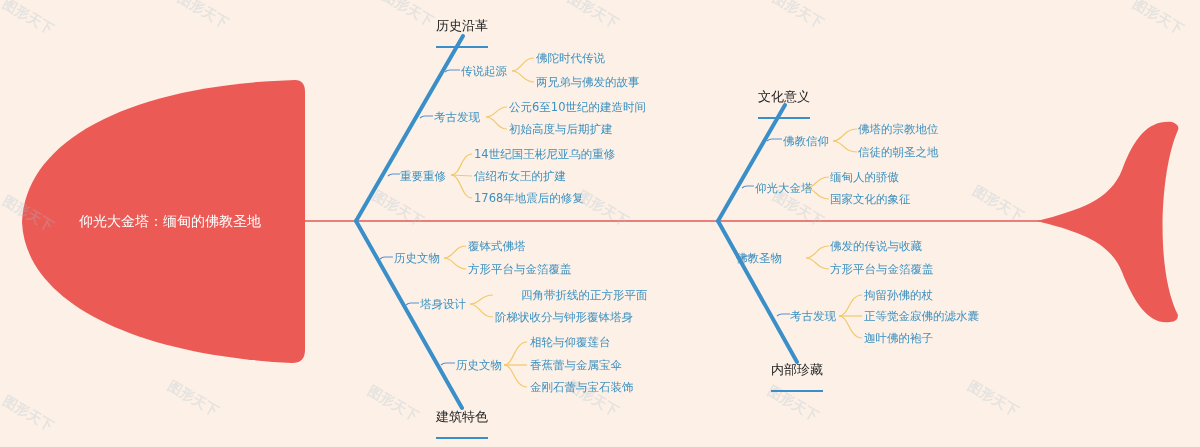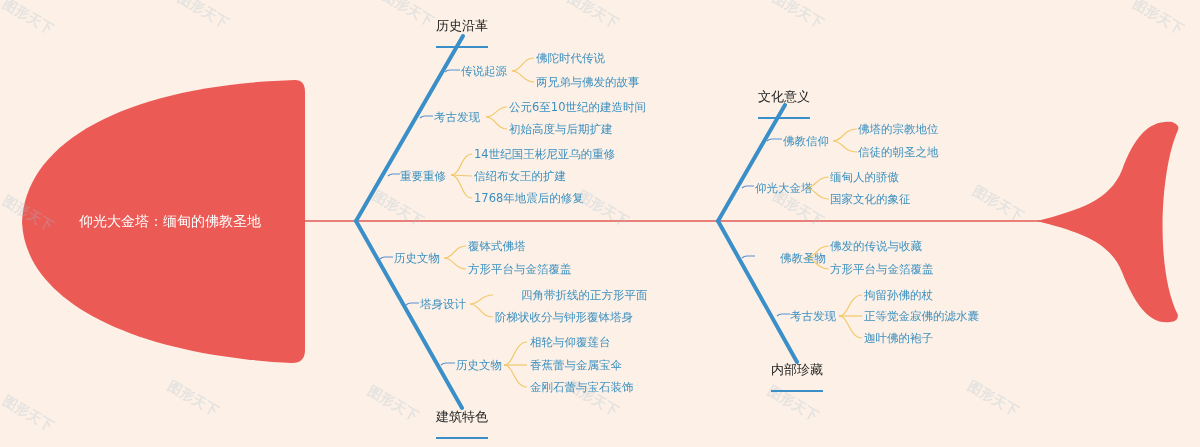--- a/index.html
+++ b/index.html
@@ -145,20 +145,20 @@
 
   <div class="topic" style="left:758px;top:89px">文化意义</div>
   <div class="lbl" style="left:783px;top:134px">佛教信仰</div>
   <div class="lbl" style="left:858px;top:122px">佛塔的宗教地位</div>
   <div class="lbl" style="left:858px;top:145px">信徒的朝圣之地</div>
   <div class="lbl" style="left:755px;top:181px">仰光大金塔</div>
   <div class="lbl" style="left:830px;top:170px">缅甸人的骄傲</div>
   <div class="lbl" style="left:830px;top:192px">国家文化的象征</div>
 
   <div class="topic" style="left:771px;top:362px">内部珍藏</div>
-  <div class="lbl" style="left:780px;top:251px">佛教圣物</div>
+  <div class="lbl" style="left:736px;top:251px">佛教圣物</div>
   <div class="lbl" style="left:830px;top:239px">佛发的传说与收藏</div>
   <div class="lbl" style="left:830px;top:262px">方形平台与金箔覆盖</div>
   <div class="lbl" style="left:790px;top:309px">考古发现</div>
   <div class="lbl" style="left:864px;top:288px">拘留孙佛的杖</div>
   <div class="lbl" style="left:864px;top:309px">正等觉金寂佛的滤水囊</div>
   <div class="lbl" style="left:864px;top:331px">迦叶佛的袍子</div>
 </div>
 
 </body></html>

